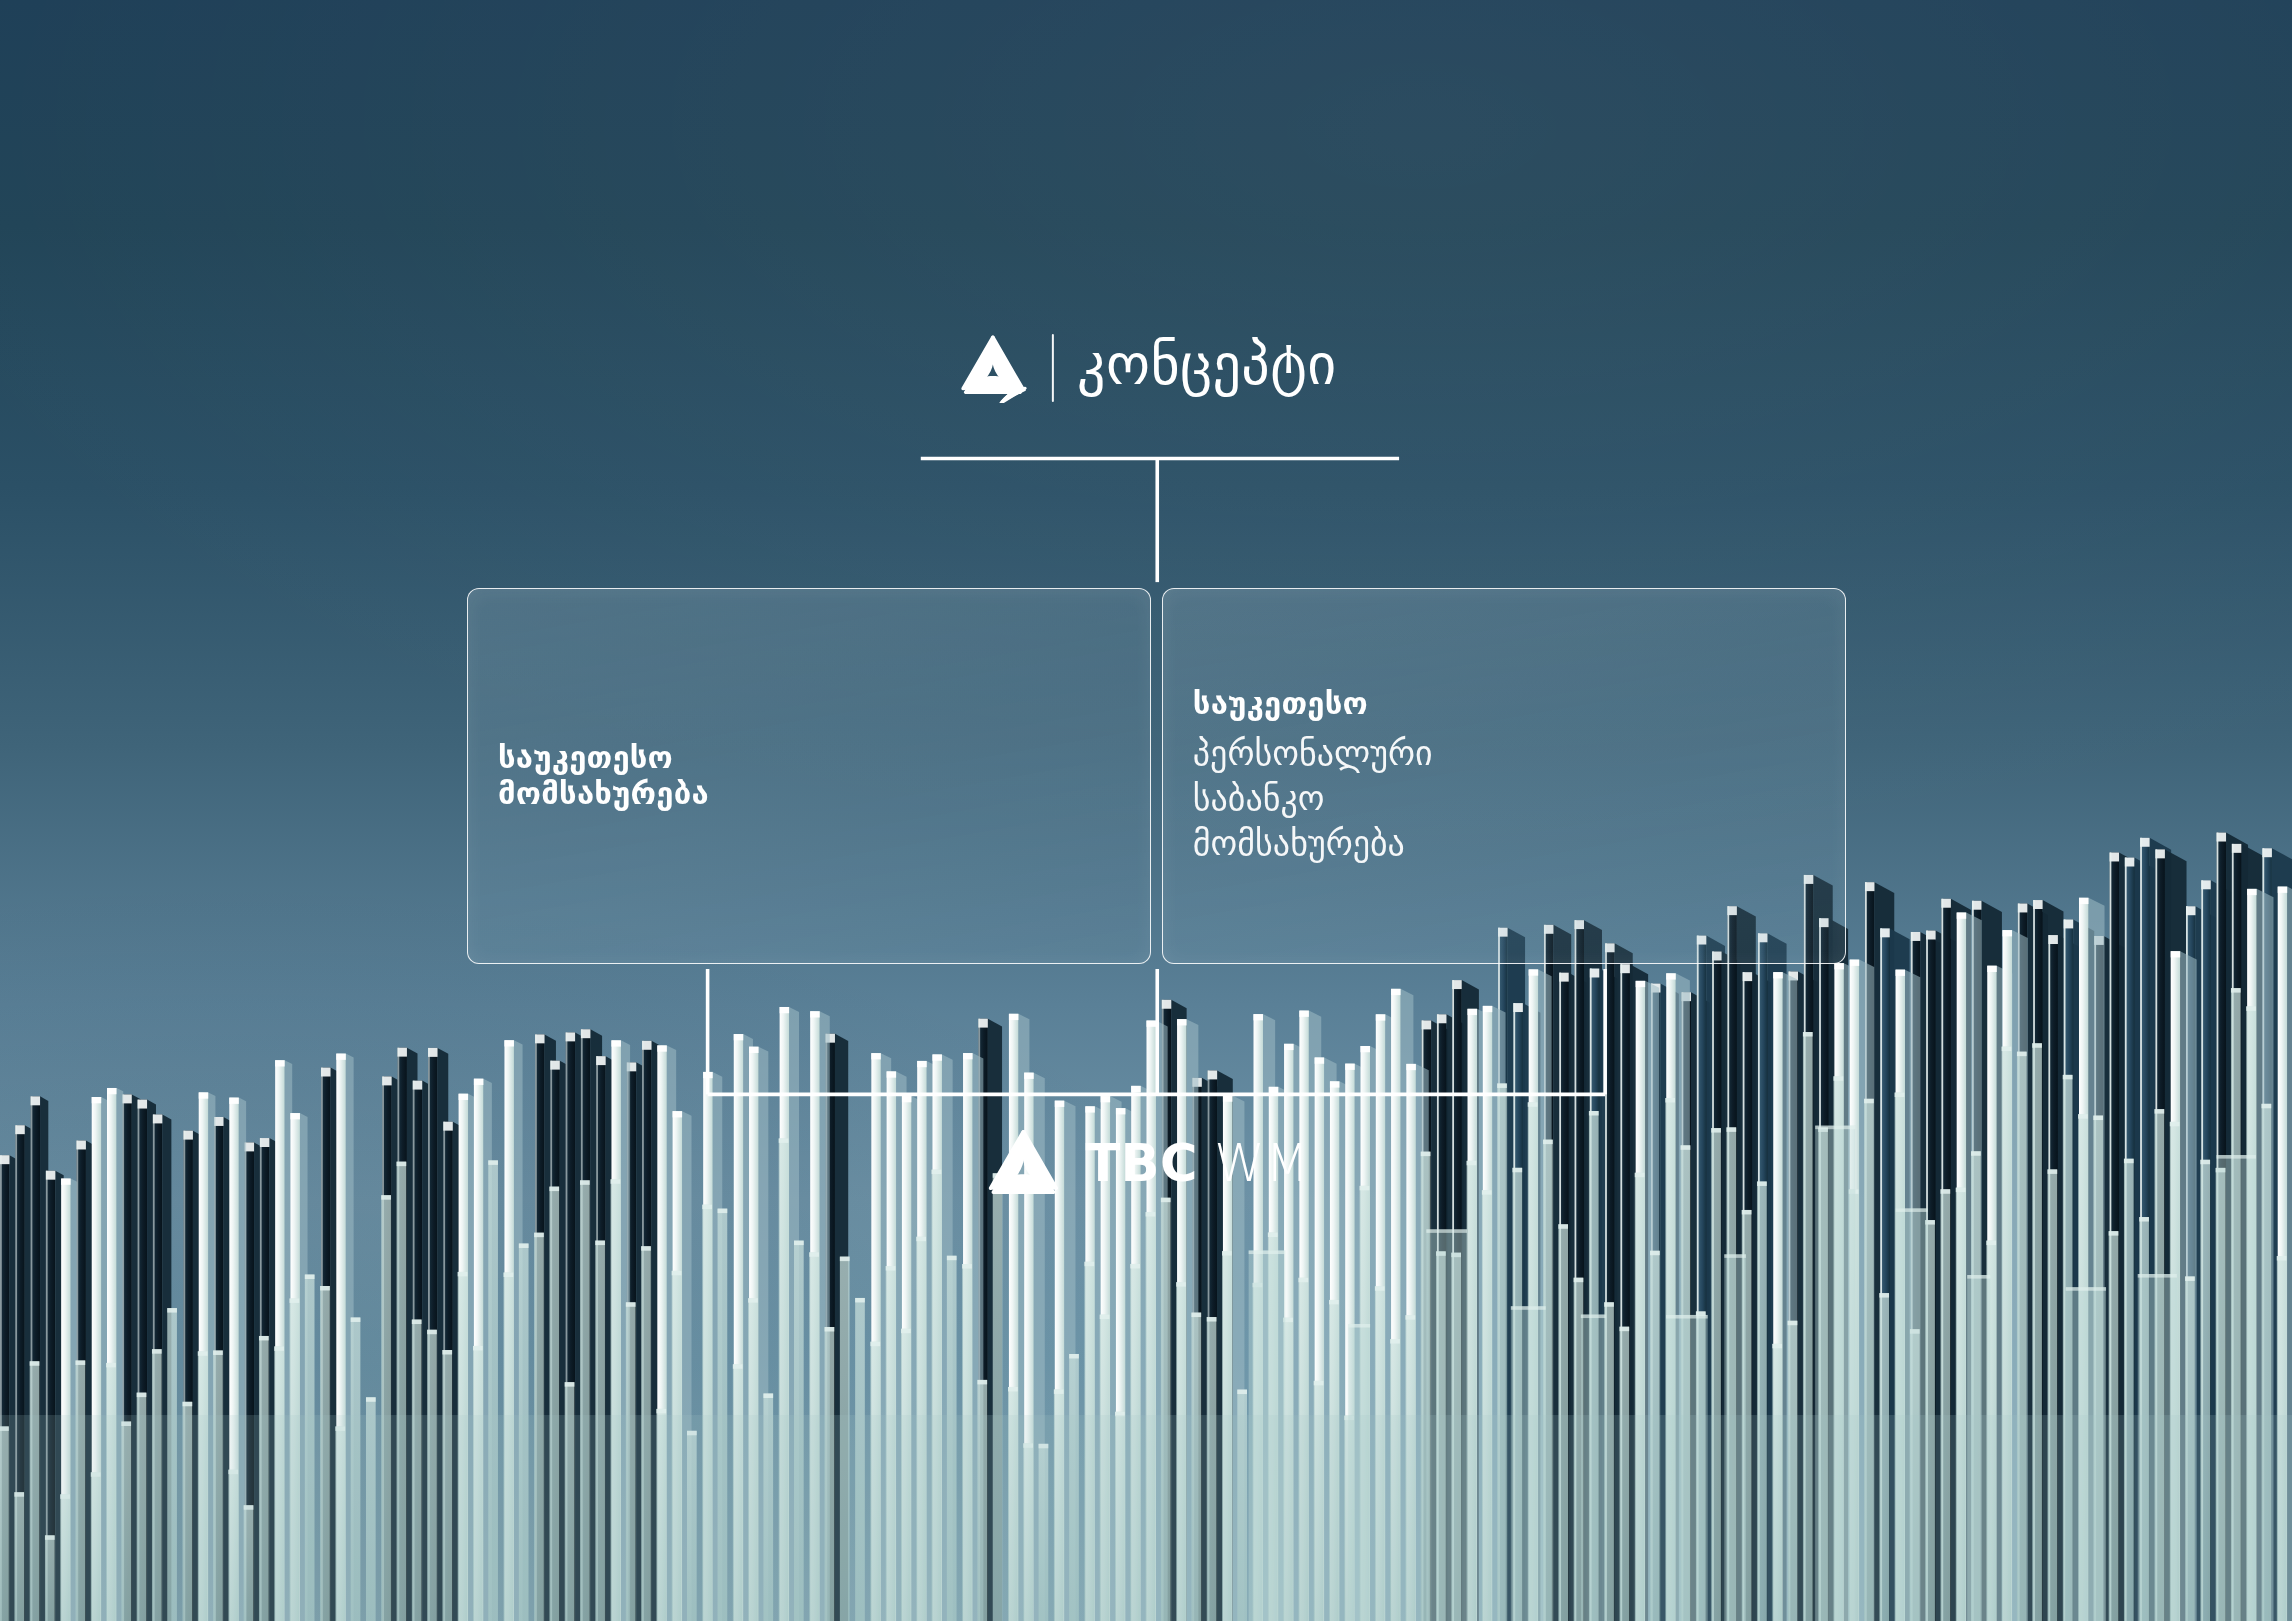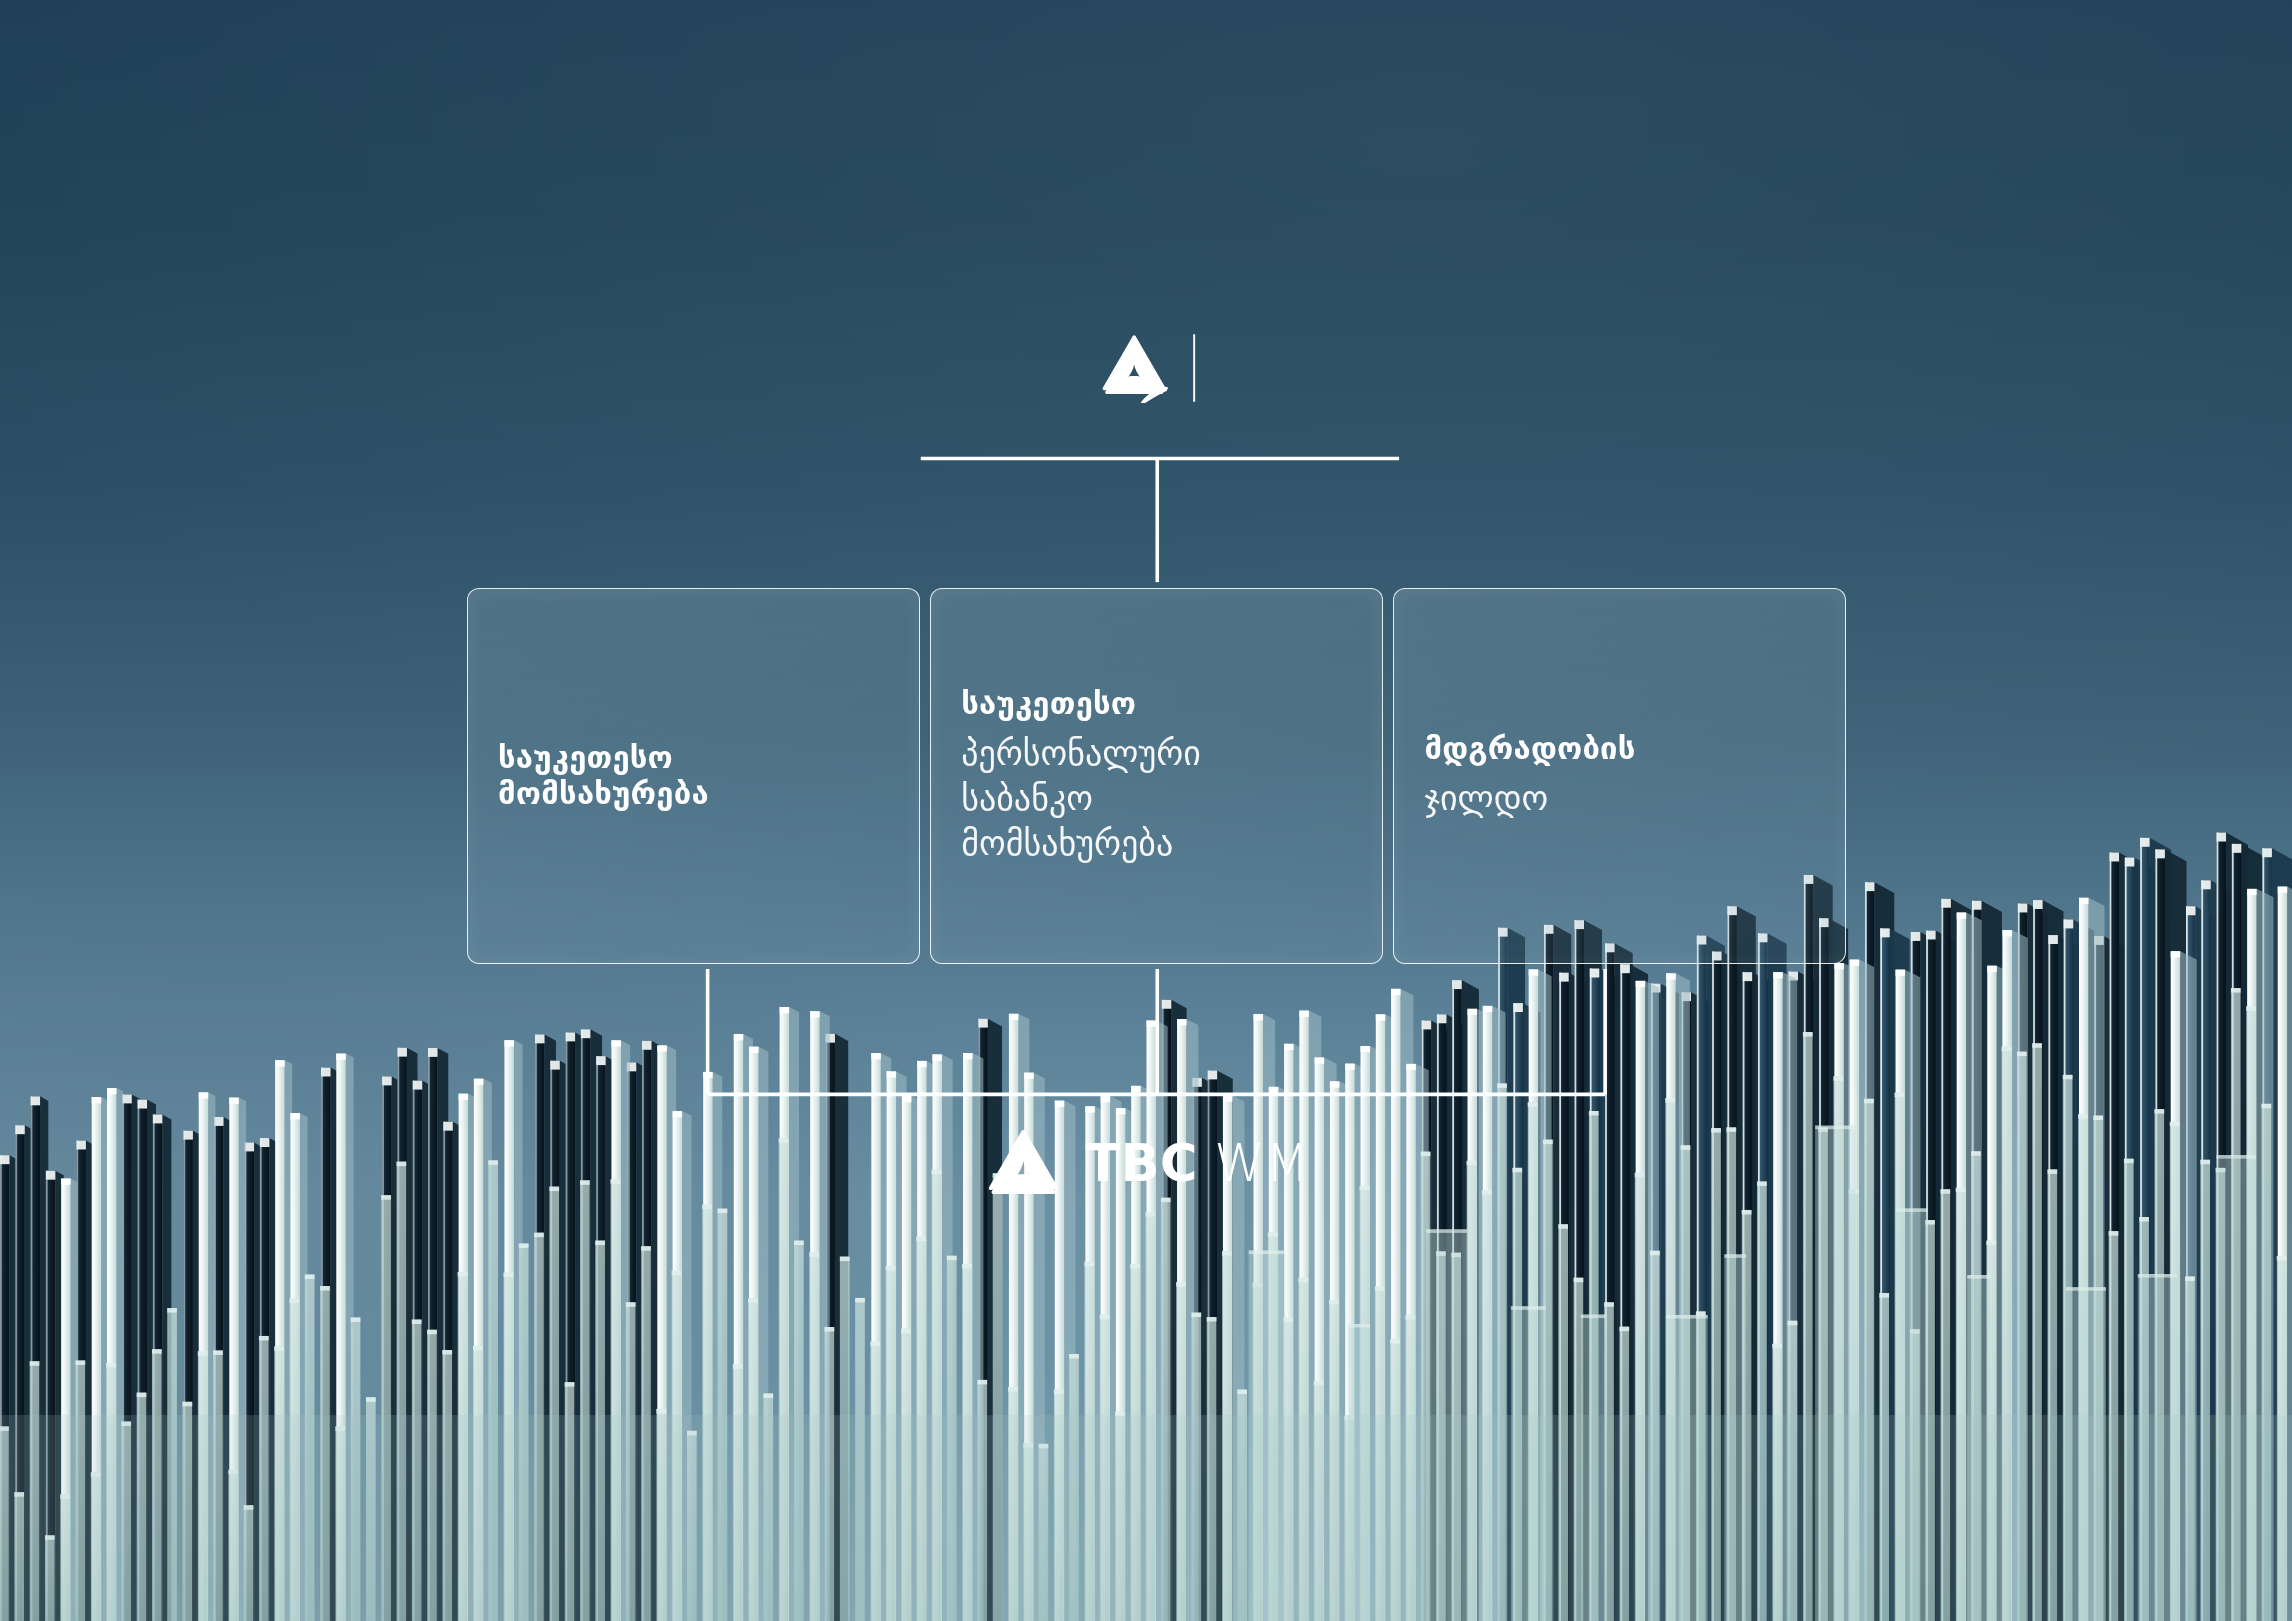--- a/index.html
+++ b/index.html
@@ -1012,40 +1012,37 @@
                    C59.6 97.1 60.1 98.6 61.4 99.0 L61.4 99.0 Z"></path>
           <path d="M52.3 4.4 C51.8 3.5 51 3 50 3 C48.5 3 47.5 4.3 47.6 5.9 L48.9 35.1
                    C49.2 43.4 51.8 51.4 56.4 58.2 C64.4 70.0 77.2 77.6 91.3 79.0
                    C93.2 79.2 94.4 77.2 93.5 75.6 Z"></path>
           <path d="M88.2 84.0 C89.9 84.0 90.9 82.1 90.0 80.7 C82.6 69.2 70.3 61.4 56.6 59.5
                    C52.2 58.9 47.8 58.9 43.4 59.5 C29.7 61.4 17.4 69.2 10.0 80.7
                    C9.1 82.1 10.1 84.0 11.8 84.0 Z"></path>
         </g>
       </svg>
       <div class="header-divider"></div>
+      <div class="header-title">კონცეპტი</div>
     </div>
 
     <div class="cards">
 
       <div class="card">
         <div class="card-title">საუკეთესო
 მომსახურება</div>
       </div>
 
       <div class="card">
         <div class="card-title">საუკეთესო</div>
         <div class="card-sub">პერსონალური
 საბანკო
 მომსახურება</div>
       </div>
 
-      <div class="card">
-        <div class="card-title">მდგრადობის</div>
-        <div class="card-sub">ჯილდო</div>
-      </div>
 
     </div>
 
     <div class="footer-brand">
       <svg class="logo-mark" width="79" height="77" viewBox="0 0 100 96" aria-hidden="true">
         <g fill="#ffffff">
           <path d="M50 3 C49 3 48.2 3.5 47.7 4.4 L6.5 75.6 C5.6 77.2 6.8 79.2 8.7 79.0
                    C22.8 77.6 35.6 70.0 43.6 58.2 C48.2 51.4 50.8 43.4 51.1 35.1
                    L52.4 5.9 C52.5 4.3 51.5 3 50 3 Z"></path>
           <path d="M52.3 4.4 C51.8 3.5 51 3 50 3 C48.5 3 47.5 4.3 47.6 5.9 L48.9 35.1

